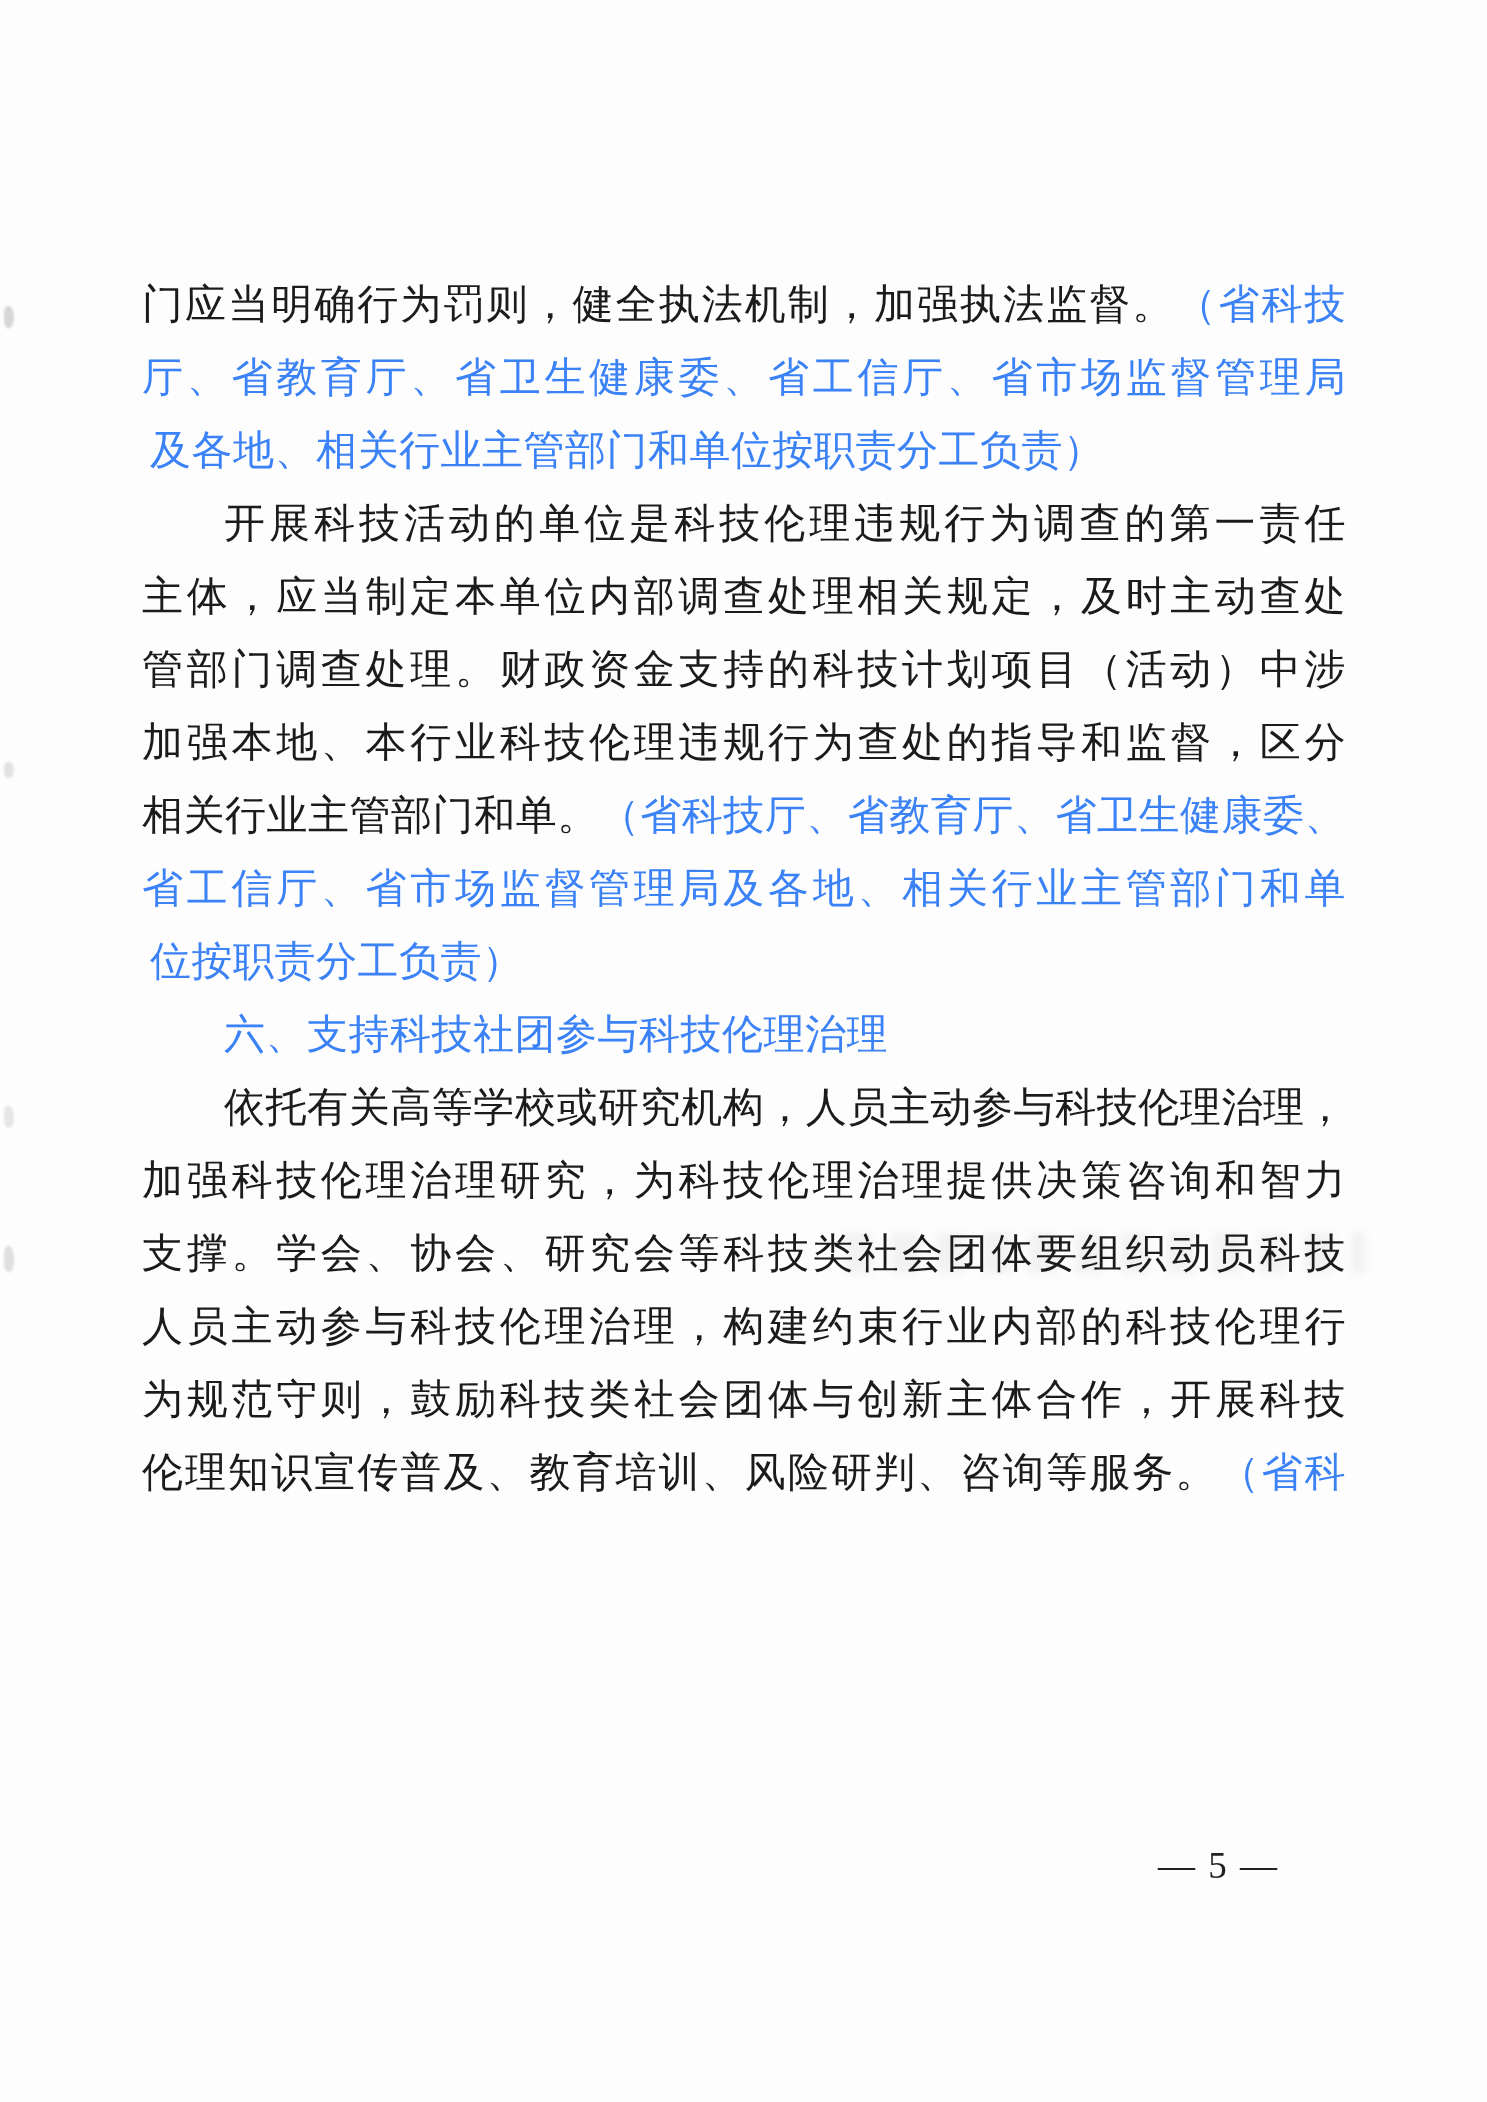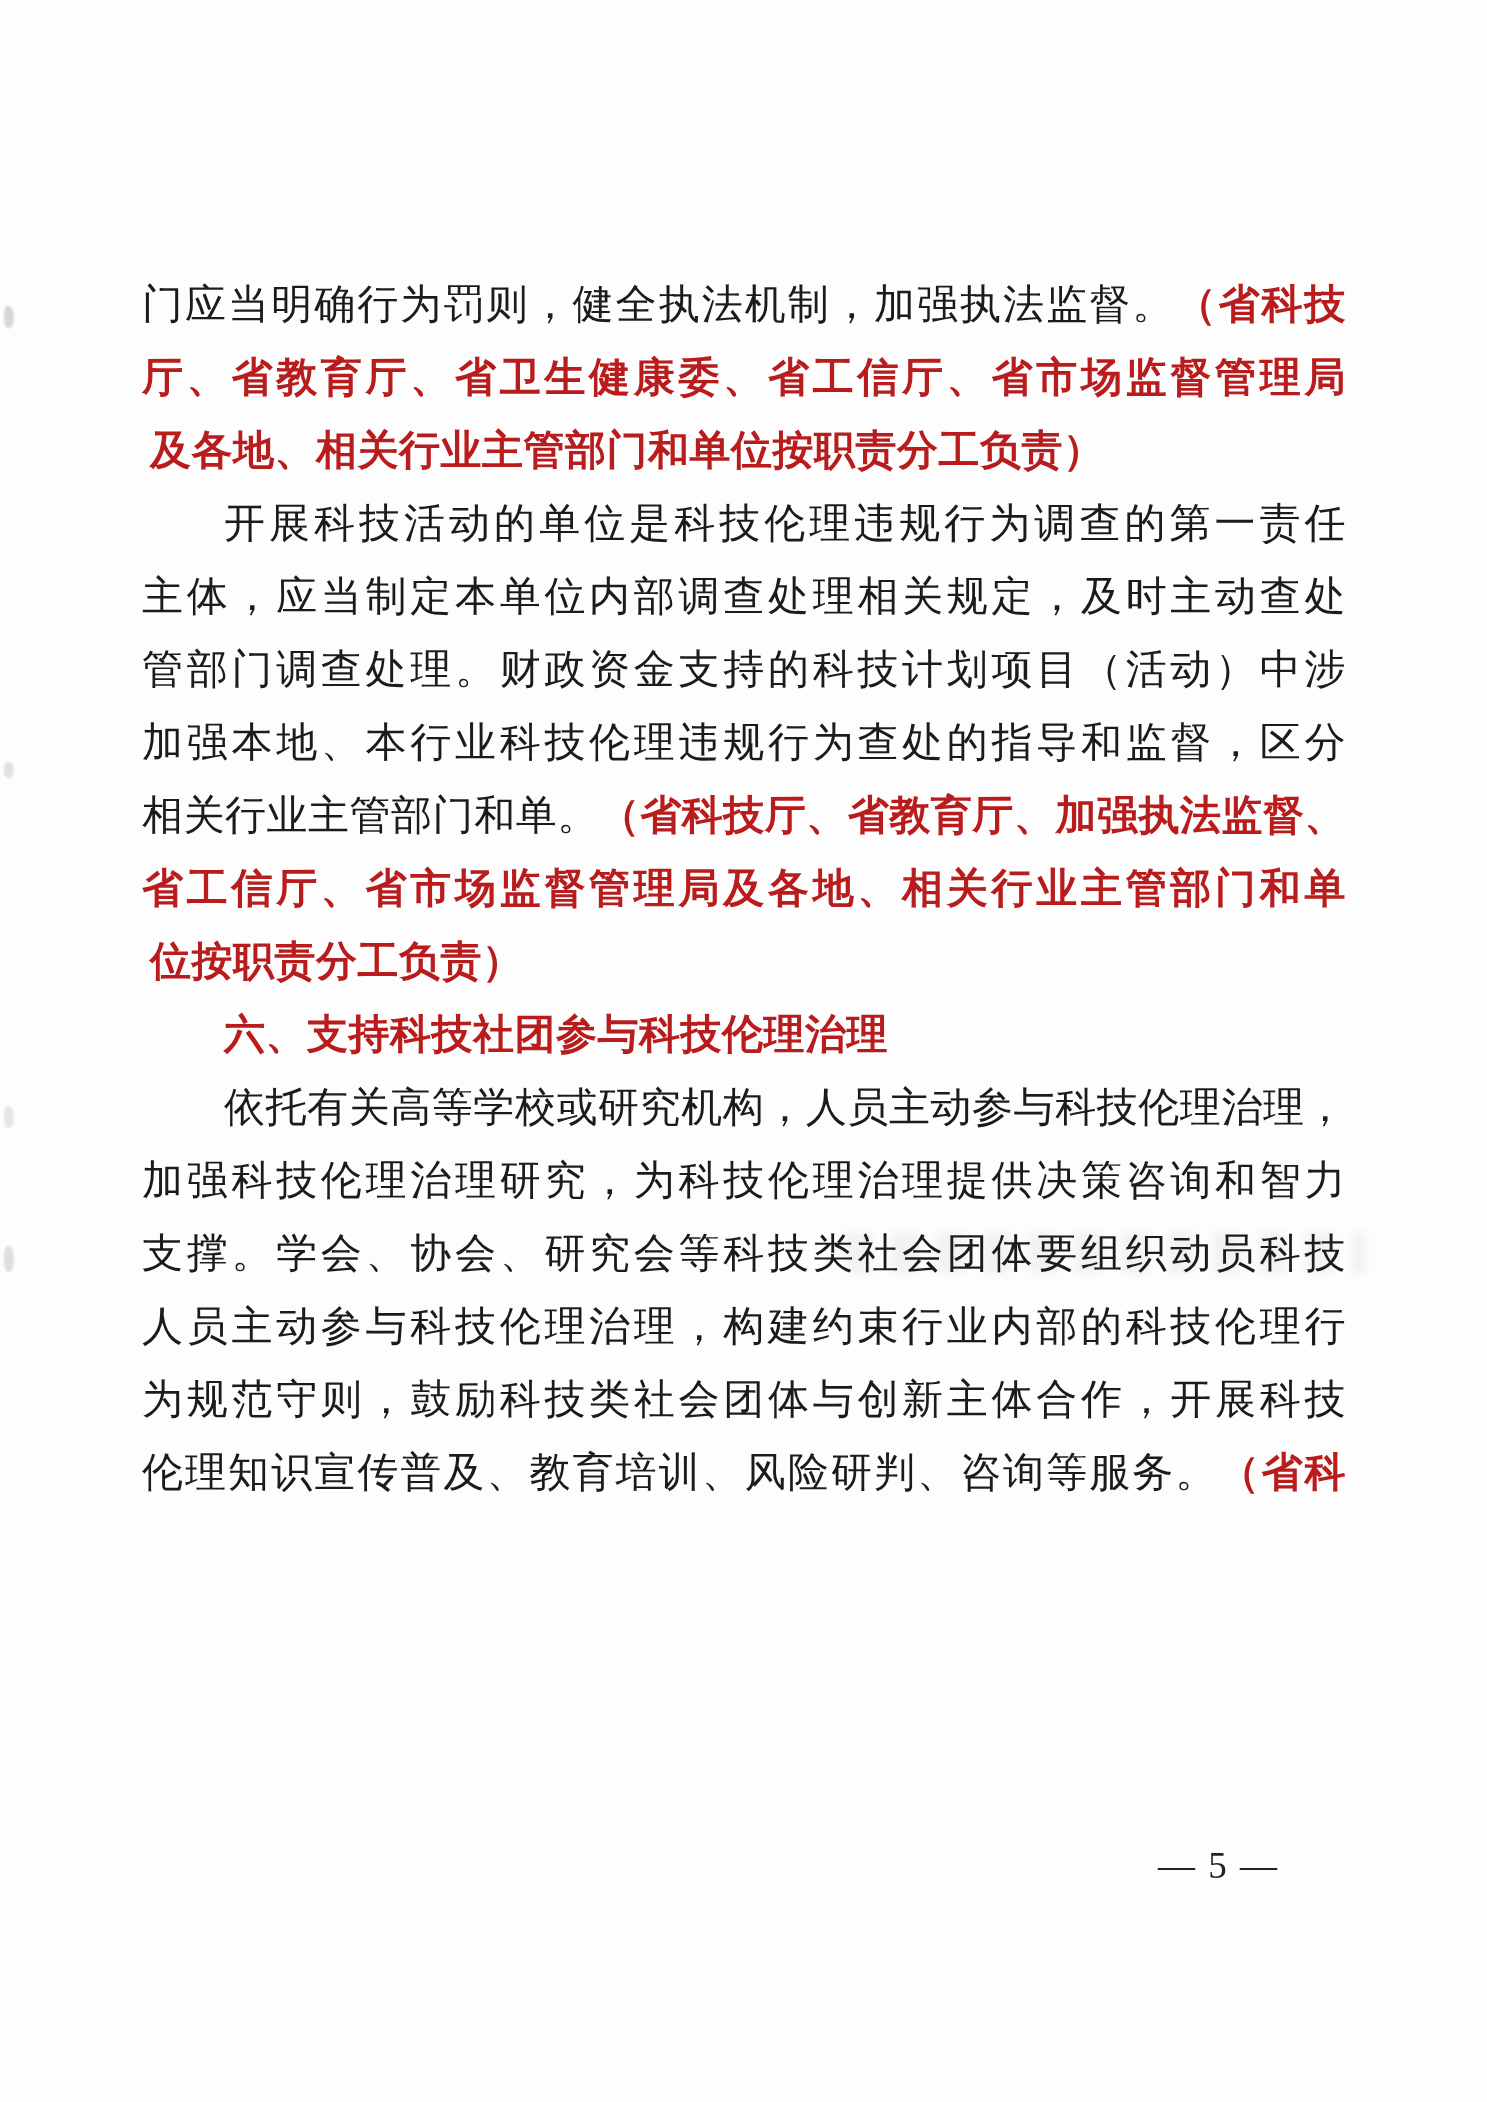--- a/index.html
+++ b/index.html
@@ -39,23 +39,23 @@
   }
   .line.body-indent {
     text-indent: 2em;
   }
   .line.heading {
     text-align-last: left;
     text-indent: 2em;
   }
   .line.heading span,
   span.bold {
-    font-weight: 700;
+    font-weight: 400;
     font-family: "Liberation Sans", "DejaVu Sans", sans-serif;
-    color: #b91c1c;
+    color: #3b82f6;
   }
   .page-number {
     position: absolute;
     top: 1842px;
     left: 1158px;
     font-size: 37px;
     line-height: 48px;
     color: #222222;
     letter-spacing: 2px;
     font-family: "Liberation Serif", "DejaVu Serif", serif;
@@ -94,21 +94,21 @@
 
 <div class="page">
   <div class="content">
       <div class="line body"><span>门应当明确行为罚则，健全执法机制，加强执法监督。</span><span class="bold">（省科技</span></div>
       <div class="line body"><span class="bold">厅、省教育厅、省卫生健康委、省工信厅、省市场监督管理局</span></div>
       <div class="line body-last"><span class="bold">及各地、相关行业主管部门和单位按职责分工负责）</span></div>
       <div class="line body-indent"><span>开展科技活动的单位是科技伦理违规行为调查的第一责任</span></div>
       <div class="line body"><span>主体，应当制定本单位内部调查处理相关规定，及时主动查处</span></div>
       <div class="line body"><span>管部门调查处理。财政资金支持的科技计划项目（活动）中涉</span></div>
       <div class="line body"><span>加强本地、本行业科技伦理违规行为查处的指导和监督，区分</span></div>
-      <div class="line body"><span>相关行业主管部门和单。</span><span class="bold">（省科技厅、省教育厅、加强执法监督、</span></div>
+      <div class="line body"><span>相关行业主管部门和单。</span><span class="bold">（省科技厅、省教育厅、省卫生健康委、</span></div>
       <div class="line body"><span class="bold">省工信厅、省市场监督管理局及各地、相关行业主管部门和单</span></div>
       <div class="line body-last"><span class="bold">位按职责分工负责）</span></div>
       <div class="line heading"><span class="bold">六、支持科技社团参与科技伦理治理</span></div>
       <div class="line body-indent"><span>依托有关高等学校或研究机构，人员主动参与科技伦理治理，</span></div>
       <div class="line body"><span>加强科技伦理治理研究，为科技伦理治理提供决策咨询和智力</span></div>
       <div class="line body"><span>支撑。学会、协会、研究会等科技类社会团体要组织动员科技</span></div>
       <div class="line body"><span>人员主动参与科技伦理治理，构建约束行业内部的科技伦理行</span></div>
       <div class="line body"><span>为规范守则，鼓励科技类社会团体与创新主体合作，开展科技</span></div>
       <div class="line body"><span>伦理知识宣传普及、教育培训、风险研判、咨询等服务。</span><span class="bold">（省科</span></div>
     </div>

